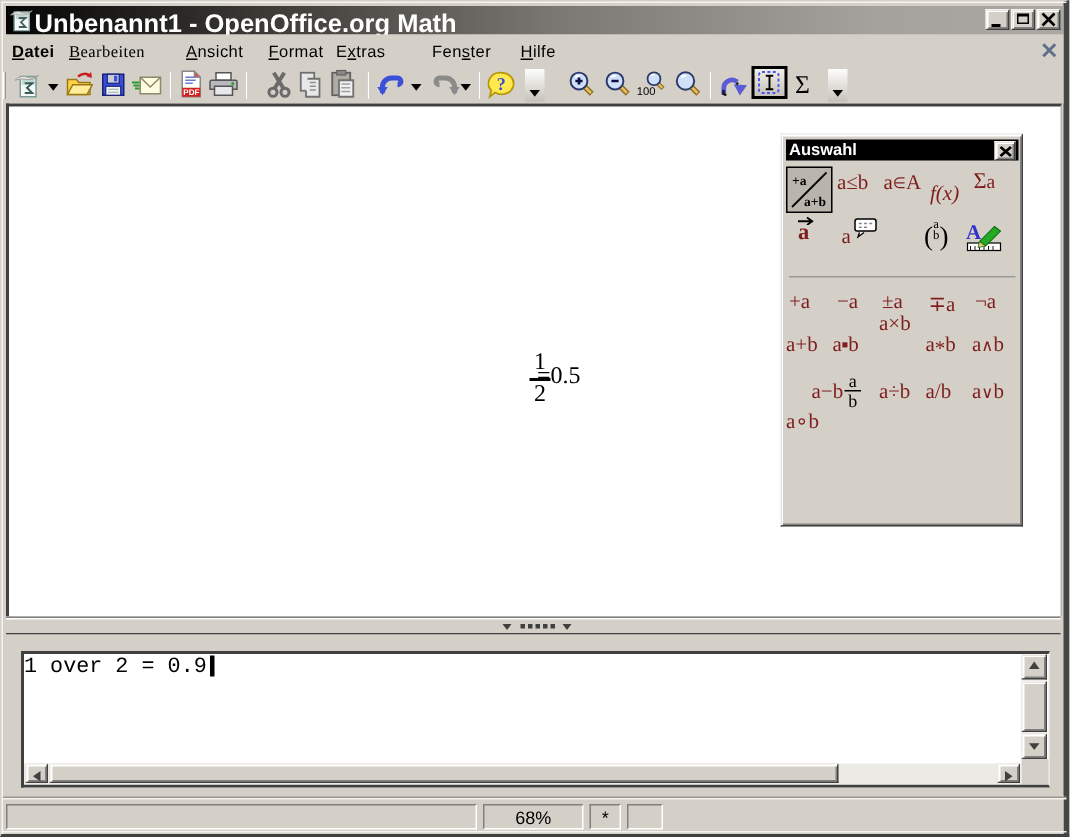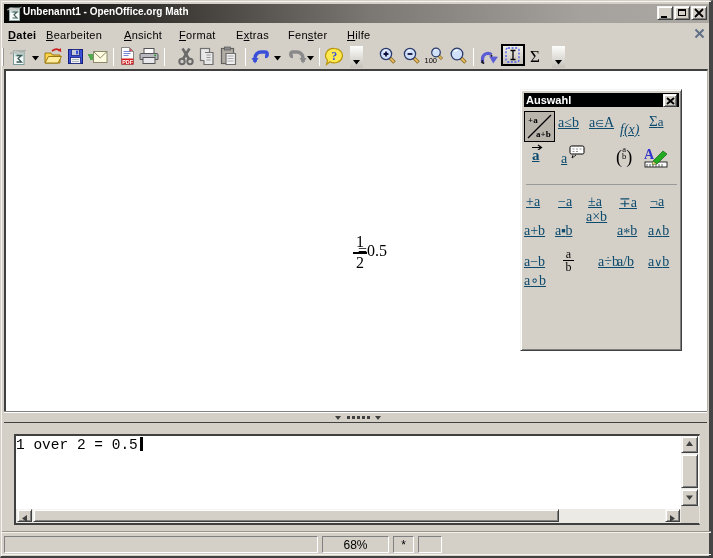--- a/index.html
+++ b/index.html
@@ -1,56 +1,56 @@
 <!DOCTYPE html>
 <html><head>
 <meta charset="utf-8">
 <style>
 * { margin:0; padding:0; box-sizing:border-box; }
 html,body { width:713px; height:558px; overflow:hidden; }
 body { font-family:"Liberation Sans", sans-serif; background:#d4d0c8; position:relative; }
 .abs { position:absolute; }
 .sbtn { background:#d4d0c8; border:1px solid; border-color:#f5f4f0 #404040 #404040 #f5f4f0; box-shadow:inset 1px 1px 0 #fff, inset -1px -1px 0 #808080; }
 .sep { position:absolute; width:1px; background:#808080; border-right:1px solid #fff; }
-.sym { font-family:"Liberation Serif", serif; font-size:14px; color:#0c4a6e; white-space:nowrap;text-decoration:underline; }
+.sym { font-family:"Liberation Serif", serif; font-size:14px; color:#7f1d1d; white-space:nowrap; }
 </style>
 </head>
 <body>
 
 <div class="abs" style="left:0;top:0;width:713px;height:558px;border-left:1px solid #d4d0c8;border-top:1px solid #d4d0c8;border-right:4px solid #454545;border-bottom:2px solid #404040;"></div>
 <div class="abs" style="left:1px;top:1px;width:710px;height:555px;border-left:1px solid #f5f4f0;border-top:1px solid #f5f4f0;"></div>
 
 <div class="abs" style="left:4px;top:4px;width:705px;height:19px;background:linear-gradient(to right,#050505 0%,#3e3b37 25%,#7b7873 52%,#a5a29d 82%,#aba8a3 100%);"></div>
 
 <svg class="abs" style="left:6px;top:5px;" width="16" height="16" viewBox="0 0 16 16">
  <rect x="3.5" y="3" width="10" height="12.5" fill="#f6faf9" stroke="#90a8a6" stroke-width="1"></rect>
  <rect x="4.5" y="4" width="8" height="4" fill="#c6d8d4"></rect>
  <path d="M6.5 7 h4.5 l-3 2.8 3 3.2 h-4.5" fill="none" stroke="#44605e" stroke-width="1.2"></path>
  <path d="M1 5 q4 -3.5 7.5 -1.5 q3.5 1.5 7 -1.5 q-3 3.5 -7 3 q-4 -1 -7.5 0z" fill="#e2e2de" stroke="#a8a8a4" stroke-width="0.5"></path>
 </svg>
-<div class="abs" style="left:23px;top:6px;color:#fff;font-size:10px;font-weight:bold;white-space:nowrap;">Unbenannt1 - OpenOffice.org Math</div>
+<div class="abs" style="left:23px;top:6px;color:#fff;font-size:17px;font-weight:bold;white-space:nowrap;">Unbenannt1 - OpenOffice.org Math</div>
 
 <div class="abs" style="left:657px;top:6px;width:16px;height:14px;background:#d4d0c8;border:1px solid;border-color:#f5f4f0 #404040 #404040 #f5f4f0;box-shadow:inset 1px 1px 0 #fff, inset -1px -1px 0 #808080;">
     <div class="abs" style="left:3px;top:9px;width:6px;height:2px;background:#000;"></div>
   </div>
 <div class="abs" style="left:674px;top:6px;width:16px;height:14px;background:#d4d0c8;border:1px solid;border-color:#f5f4f0 #404040 #404040 #f5f4f0;box-shadow:inset 1px 1px 0 #fff, inset -1px -1px 0 #808080;">
     <div class="abs" style="left:3px;top:2px;width:8px;height:7px;border:1px solid #000;border-top:2px solid #000;"></div>
   </div>
 <div class="abs" style="left:691px;top:6px;width:16px;height:14px;background:#d4d0c8;border:1px solid;border-color:#f5f4f0 #404040 #404040 #f5f4f0;box-shadow:inset 1px 1px 0 #fff, inset -1px -1px 0 #808080;">
     <svg class="abs" style="left:2px;top:1px;" width="10" height="10" viewBox="0 0 10 10">
       <path d="M1 1 L9 9 M9 1 L1 9" stroke="#000" stroke-width="1.8"></path>
     </svg>
   </div>
 
 <div class="abs" id="menubar" style="left:4px;top:23px;width:705px;height:22px;background:#d4d0c8;font-size:11px;color:#000;letter-spacing:0.3px;">
  <span class="abs" style="left:4px;top:6px;font-weight:bold;"><u>D</u>atei</span>
- <span class="abs" style="left:42px;top:6px;"><u>B</u>earbeiten</span>
+ <span class="abs" style="left:42px;top:6px;font-family:Liberation Serif, serif;"><u>B</u>earbeiten</span>
  <span class="abs" style="left:120px;top:6px;"><u>A</u>nsicht</span>
  <span class="abs" style="left:175px;top:6px;"><u>F</u>ormat</span>
- <span class="abs" style="left:232px;top:6px;text-align:right;">E<u>x</u>tras</span>
+ <span class="abs" style="left:220px;top:6px;text-align:right;">E<u>x</u>tras</span>
  <span class="abs" style="left:284px;top:6px;">Fen<u>s</u>ter</span>
  <span class="abs" style="left:343px;top:6px;"><u>H</u>ilfe</span>
 </div>
 <svg class="abs" style="left:694px;top:28px;" width="11" height="11" viewBox="0 0 11 11">
     <path d="M1.5 1.5 L9.5 9.5 M9.5 1.5 L1.5 9.5" stroke="#5f6f87" stroke-width="2"></path>
   </svg>
 
 <div class="abs" id="toolbar" style="left:4px;top:45px;width:705px;height:24px;background:#d4d0c8;"></div>
 <div class="abs" style="left:2px;top:48px;width:2px;height:18px;border-left:1px solid #fff;border-right:1px solid #9a968e;"></div>
 
@@ -215,21 +215,21 @@
       <rect x="14" y="2" width="3" height="3"></rect>
       <rect x="19" y="2" width="3" height="3"></rect>
       <rect x="24" y="2" width="3" height="3"></rect>
       <rect x="29" y="2" width="3" height="3"></rect>
       <rect x="34" y="2" width="3" height="3"></rect>
     </g>
 </svg>
 
 <div class="abs" style="left:4px;top:423px;width:703px;height:107px;background:#d4d0c8;"></div>
 <div class="abs" style="left:14px;top:434px;width:686px;height:91px;border:2px solid;border-color:#404040 #e8e5de #404040 #404040;border-right-width:1px;background:#fff;"></div>
-<div class="abs" style="left:16px;top:437px;font-family:'Liberation Mono',monospace;font-size:14.5px;line-height:16px;color:#000;white-space:pre;">1 over 2 = 0.5</div>
+<div class="abs" style="left:16px;top:437px;font-family:'Liberation Mono',monospace;font-size:14.5px;line-height:16px;color:#000;white-space:pre;">1 over 2 = 0.9</div>
 <div class="abs" style="left:140px;top:437px;width:3px;height:14px;background:#000;"></div>
 
 <div class="abs" style="left:681px;top:436px;width:17px;height:70px;background:#eceae5;"></div>
 <div class="abs" style="left:681px;top:506px;width:18px;height:17px;background:#d4d0c8;"></div>
 <div class="abs sbtn" style="left:681px;top:436px;width:17px;height:17px;"><svg width="15" height="15" viewBox="0 0 15 15">
       <path d="M7.5 4 L11 9 L4 9 Z" fill="#404040"></path>
     </svg></div>
 <div class="abs" style="left:681px;top:454px;width:17px;height:34px;background:#d4d0c8;border:1px solid;border-color:#f5f4f0 #404040 #404040 #f5f4f0;box-shadow:inset 1px 1px 0 #fff, inset -1px -1px 0 #808080;"></div>
 <div class="abs sbtn" style="left:681px;top:489px;width:17px;height:17px;"><svg width="15" height="15" viewBox="0 0 15 15">
       <path d="M7.5 10 L4 5.5 L11 5.5 Z" fill="#404040"></path>
@@ -302,19 +302,19 @@
  <div class="abs sym" style="left:5px;top:104px;">+a</div>
  <div class="abs sym" style="left:37px;top:104px;">−a</div>
  <div class="abs sym" style="left:67px;top:104px;">±a</div>
  <div class="abs sym" style="left:98px;top:104px;">∓a</div>
  <div class="abs sym" style="left:129px;top:104px;">¬a</div>
  <div class="abs sym" style="left:3px;top:133px;">a+b</div>
  <div class="abs sym" style="left:34px;top:133px;">a<span style="font-size:7px;vertical-align:2px;">■</span>b</div>
  <div class="abs sym" style="left:65px;top:119px;">a×b</div>
  <div class="abs sym" style="left:96px;top:133px;">a<span style="font-size:14px;vertical-align:-2.5px;">*</span>b</div>
  <div class="abs sym" style="left:127px;top:133px;">a<span style="font-size:11px;">∧</span>b</div>
- <div class="abs sym" style="left:3px;top:164px;">a−b</div>
+ <div class="abs sym" style="left:20px;top:164px;">a−b</div>
  <div class="abs" style="left:41px;top:159px;width:13px;text-align:center;font-size:12px;font-family:'Liberation Serif',serif;line-height:10px;">a<div style="height:1px;background:#000;margin:1px 1px;"></div>b</div>
- <div class="abs sym" style="left:65px;top:164px;margin-left:12px;">a÷b</div>
+ <div class="abs sym" style="left:65px;top:164px;">a÷b</div>
  <div class="abs sym" style="left:96px;top:164px;">a/b</div>
  <div class="abs sym" style="left:127px;top:164px;">a<span style="font-size:11px;">∨</span>b</div>
  <div class="abs sym" style="left:3px;top:182px;">a∘b</div>
 </div>
 
 </body></html>

